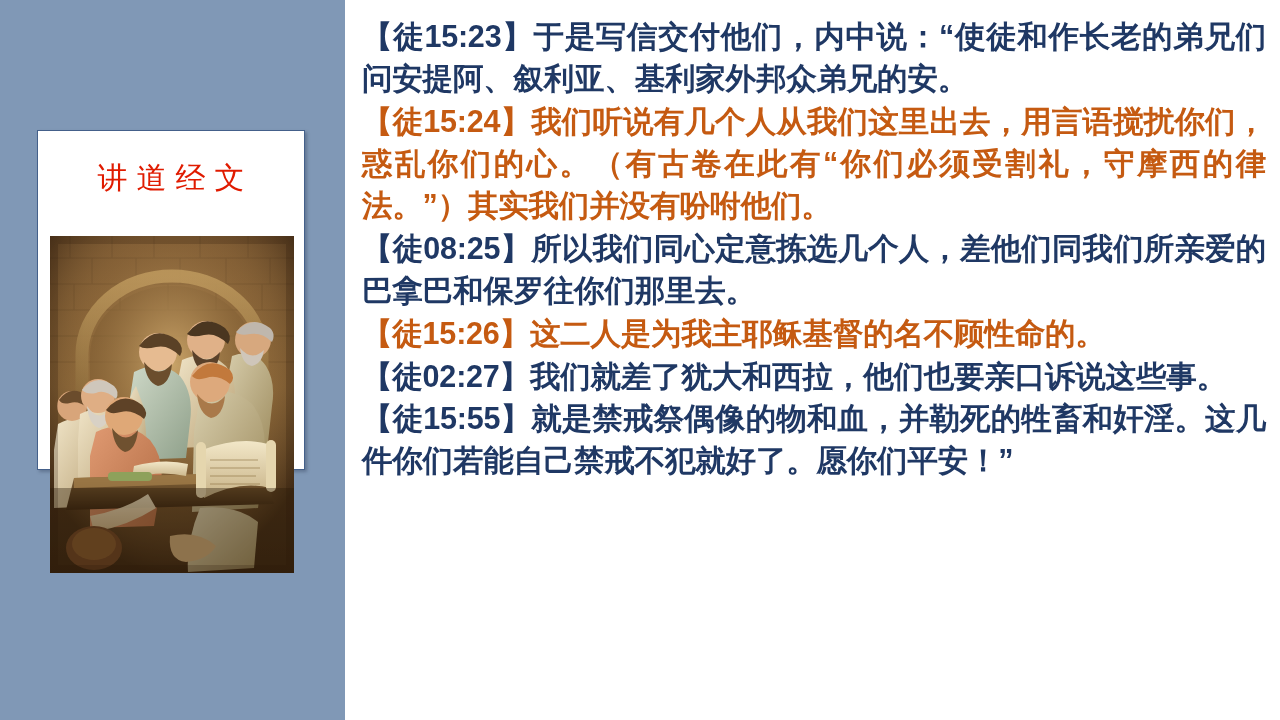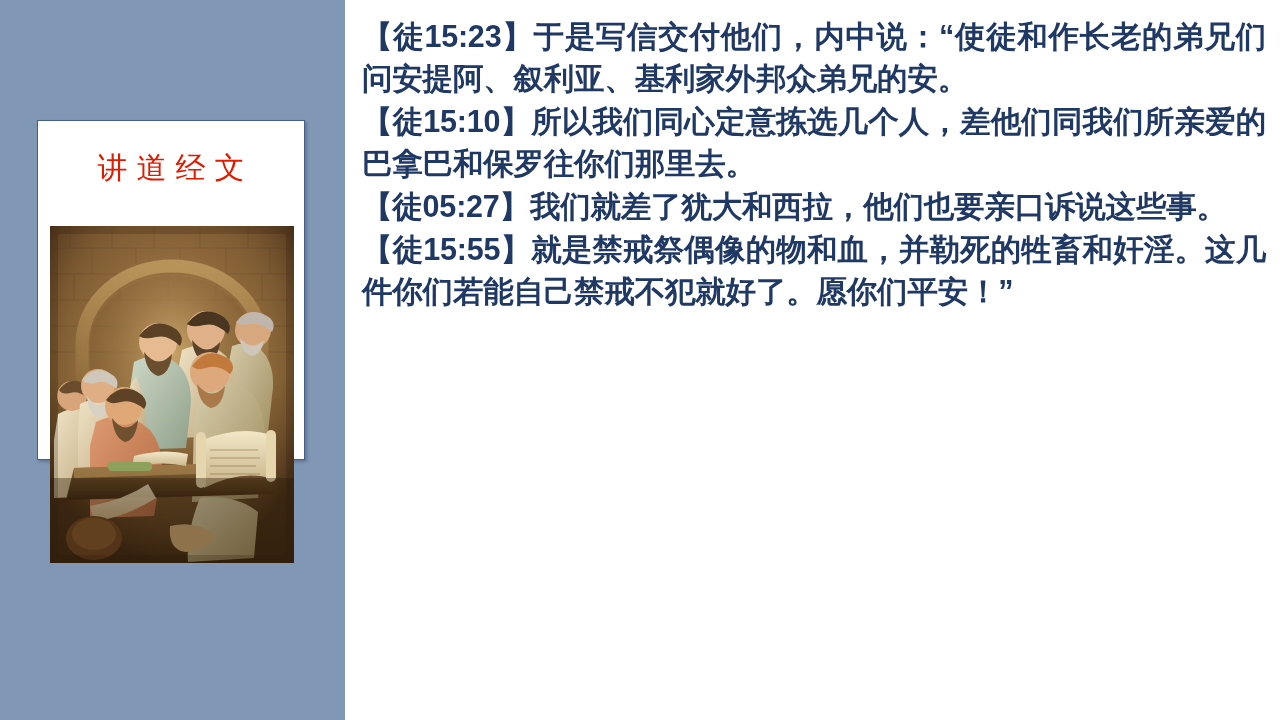--- a/index.html
+++ b/index.html
@@ -25,21 +25,21 @@
     position: absolute;
     left: 0;
     top: 0;
     width: 345px;
     height: 720px;
     background: #8098b6;
   }
   .title-card {
     position: absolute;
     left: 37px;
-    top: 120px;
+    top: 130px;
     width: 268px;
     height: 340px;
     background: #ffffff;
     border: 1px solid #44608a;
     box-shadow: 2px 2px 3px rgba(40,55,80,0.35);
     box-sizing: border-box;
   }
   .card-title {
     position: absolute;
     left: 0;
@@ -236,18 +236,20 @@
           <path d="M0 0 H244 V337 H0 Z" fill="none"></path>
           <rect x="0" y="252" width="244" height="85" fill="#2a1909" opacity="0.38"></rect>
           <rect x="0" y="0" width="244" height="337" fill="none" stroke="#2a1909" stroke-width="16" opacity="0.22"></rect>
         </svg>
       </div>
     </div>
   </div>
 
   <div class="scripture-panel">
     <p class="verse navy">【徒15:23】于是写信交付他们，内中说：“使徒和作长老的弟兄们问安提阿、叙利亚、基利家外邦众弟兄的安。</p>
-    <p class="verse navy">【徒15:10】所以我们同心定意拣选几个人，差他们同我们所亲爱的巴拿巴和保罗往你们那里去。</p>
-    <p class="verse navy">【徒05:27】我们就差了犹大和西拉，他们也要亲口诉说这些事。</p>
+    <p class="verse orange">【徒15:24】我们听说有几个人从我们这里出去，用言语搅扰你们，惑乱你们的心。（有古卷在此有“你们必须受割礼，守摩西的律法。”）其实我们并没有吩咐他们。</p>
+    <p class="verse navy">【徒08:25】所以我们同心定意拣选几个人，差他们同我们所亲爱的巴拿巴和保罗往你们那里去。</p>
+    <p class="verse orange">【徒15:26】这二人是为我主耶稣基督的名不顾性命的。</p>
+    <p class="verse navy">【徒02:27】我们就差了犹大和西拉，他们也要亲口诉说这些事。</p>
     <p class="verse navy">【徒15:55】就是禁戒祭偶像的物和血，并勒死的牲畜和奸淫。这几件你们若能自己禁戒不犯就好了。愿你们平安！”</p>
   </div>
 
 </div>
 
 </body></html>

